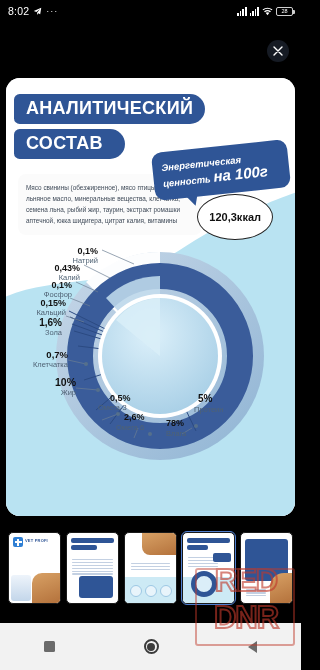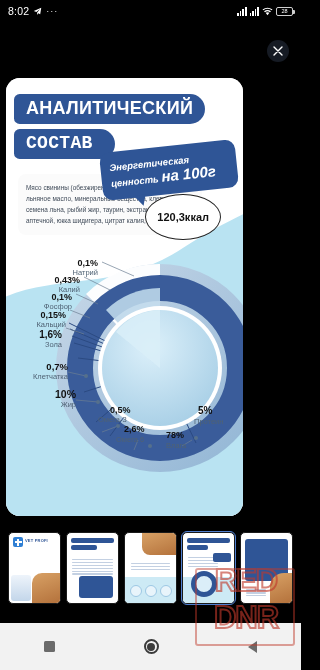--- a/index.html
+++ b/index.html
@@ -39,21 +39,21 @@
   .close-btn {
     position: absolute; top: 40px; right: 12px; width: 22px; height: 22px;
     border-radius: 50%; background: rgba(30,36,48,.75);
     display: flex; align-items: center; justify-content: center;
     cursor: pointer;
   }
   .close-btn svg { width: 10px; height: 10px; }
 
   
   .slide {
-    position: absolute; left: 6px; top: 78px; width: 237px; height: 438px;
+    position: absolute; left: 6px; top: 78px; width: 289px; height: 438px;
     background: #ffffff; border-radius: 14px; overflow: hidden;
   }
   .slide-bg-top { position:absolute; inset:0; background:#fff; }
   .wave {
     position: absolute; left: -10px; bottom: 0; width: 320px; height: 330px;
     background: #b9e3f2;
     border-top-left-radius: 0; border-top-right-radius: 0;
     clip-path: path("M0,115 C60,85 120,108 190,60 C250,22 300,6 320,0 L320,330 L0,330 Z");
   }
   .wave2 {
@@ -64,21 +64,21 @@
   }
 
   
   .title-wrap { position: absolute; left: 8px; top: 16px; z-index: 4; }
   .banner {
     background: #2f5596; color: #fff; font-weight: 700;
     padding: 5px 12px 6px 12px; border-radius: 6px 16px 16px 6px;
     font-size: 18px; letter-spacing: .3px; display: inline-block;
     line-height: 1.05;
   }
-  .banner.second { margin-top: 5px; border-radius: 6px 16px 16px 6px; padding-right: 22px; font-family: Liberation Mono, monospace; }
+  .banner.second { margin-top: 5px; border-radius: 6px 16px 16px 6px; padding-right: 22px; }
 
   
   .energy-bubble {
     position: absolute; right: 6px; top: 68px; width: 136px; height: 48px; z-index: 6;
     background: #2f5596; border-radius: 10px;
     transform: rotate(-6deg);
     color: #fff;
   }
   .energy-bubble .etext {
     position: absolute; inset: 0; display: flex; flex-direction: column;
@@ -101,21 +101,21 @@
   }
 
   
   .ingredients {
     position: absolute; left: 12px; top: 96px; width: 184px; z-index: 5;
     background: #fbfbfb; border-radius: 8px; padding: 8px 8px 9px 8px;
     color: #3f4a58; font-size: 6.4px; line-height: 1.72;
   }
 
   
-  .chart-area { position: absolute; left: 0; top: 172px; width: 289px; height: 270px; z-index: 5; }
+  .chart-area { position: absolute; left: 0; top: 160px; width: 289px; height: 270px; z-index: 5; }
   .chart-svg { position: absolute; left: 0; top: 0; }
 
   
   .thumbs {
     position: absolute; left: 0; top: 528px; width: 301px; height: 80px;
     display: flex; align-items: center; gap: 5px; padding: 0 8px;
   }
   .thumb {
     position: relative; width: 53px; height: 72px; border-radius: 5px;
     overflow: hidden; background: #fff; flex: none; cursor: pointer;

